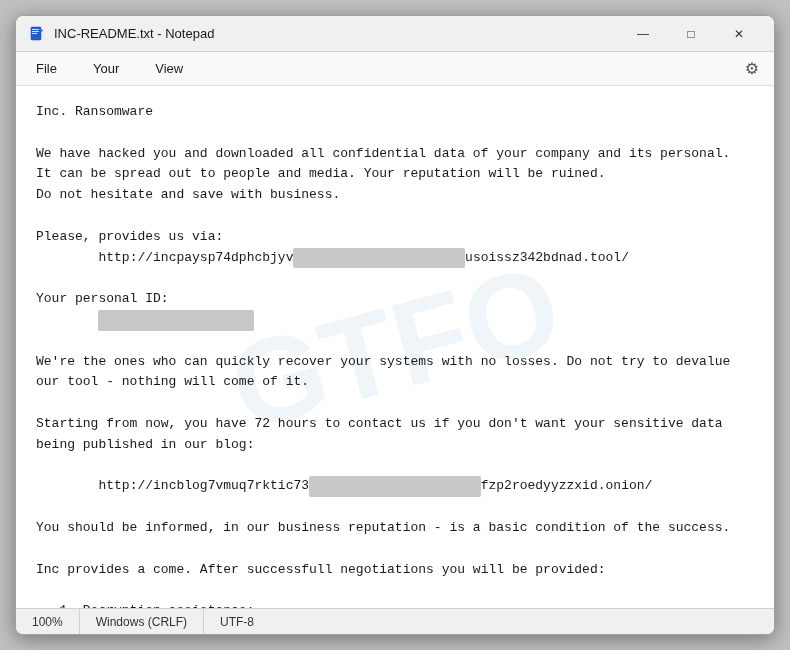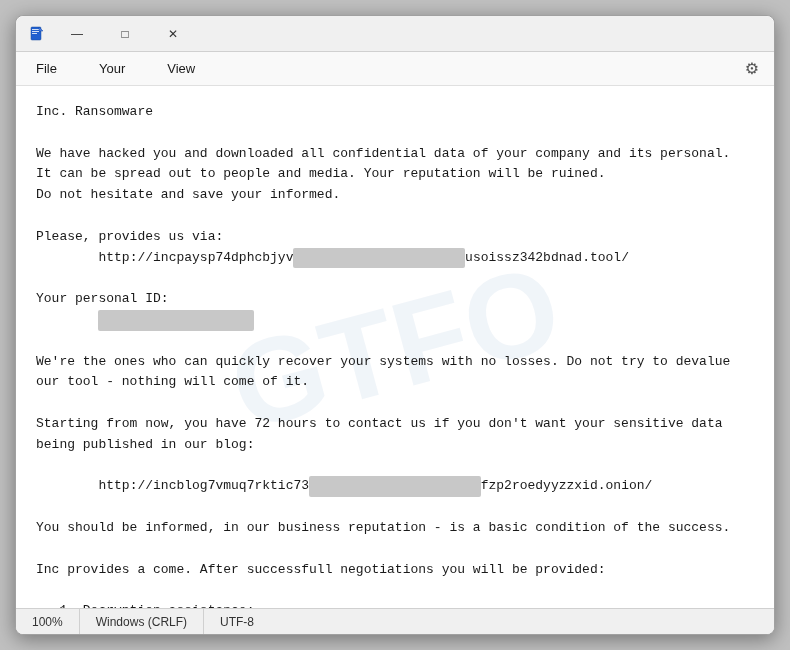--- a/index.html
+++ b/index.html
@@ -89,21 +89,21 @@
       display: flex;
       align-items: center;
       padding: 0 8px;
       border-bottom: 1px solid #e0e0e0;
       flex-shrink: 0;
       justify-content: space-between;
     }
 
     .menu-items {
       display: flex;
-      gap: 18px;
+      gap: 12px;
       justify-content: center;
     }
 
     .menu-item {
       padding: 4px 12px;
       font-size: 13px;
       color: #1a1a1a;
       cursor: pointer;
       border-radius: 4px;
     }
@@ -201,20 +201,21 @@
   <div class="title-bar">
     <div class="title-bar-icon">
       <svg viewBox="0 0 16 16" fill="none" xmlns="http://www.w3.org/2000/svg">
         <rect x="2" y="1" width="10" height="13" rx="1" fill="#215fce" stroke="#1a4fa0" stroke-width="0.5"></rect>
         <rect x="3" y="3" width="7" height="1" fill="white" opacity="0.8"></rect>
         <rect x="3" y="5" width="7" height="1" fill="white" opacity="0.8"></rect>
         <rect x="3" y="7" width="5" height="1" fill="white" opacity="0.8"></rect>
         <polygon points="10,1 14,5 10,5" fill="#4a7de8" stroke="#1a4fa0" stroke-width="0.5"></polygon>
       </svg>
     </div>
+    <span class="title-bar-title">INC-README.txt - Notepad</span>
     <div class="title-bar-controls">
       <button class="title-btn">—</button>
       <button class="title-btn">□</button>
       <button class="title-btn close">✕</button>
     </div>
   </div>
 
   <div class="menu-bar">
     <div class="menu-items">
       <div class="menu-item">File</div>
@@ -223,21 +224,21 @@
     </div>
     <div class="menu-settings-icon">⚙</div>
   </div>
 
   <div class="content-area">
     <div class="watermark">GTFO</div>
     <div class="text-content"><span>Inc. Ransomware</span>
 <span> </span>
 <span>We have hacked you and downloaded all confidential data of your company and its personal.</span>
 <span>It can be spread out to people and media. Your reputation will be ruined.</span>
-<span>Do not hesitate and save your informed.</span>
+<span>Do not hesitate and save with business.</span>
 <span> </span>
 <span>Please, provides us via:</span>
 <span><span>        http://incpaysp74dphcbjyv</span><span class="blurred-text">██████████████████████</span><span>usoissz342bdnad.tool/</span></span>
 <span> </span>
 <span>Your personal ID:</span>
 <span>        <span class="blurred-text">████████████████████</span></span>
 <span> </span>
 <span>We're the ones who can quickly recover your systems with no losses. Do not try to devalue</span>
 <span>our tool - nothing will come of it.</span>
 <span> </span>

